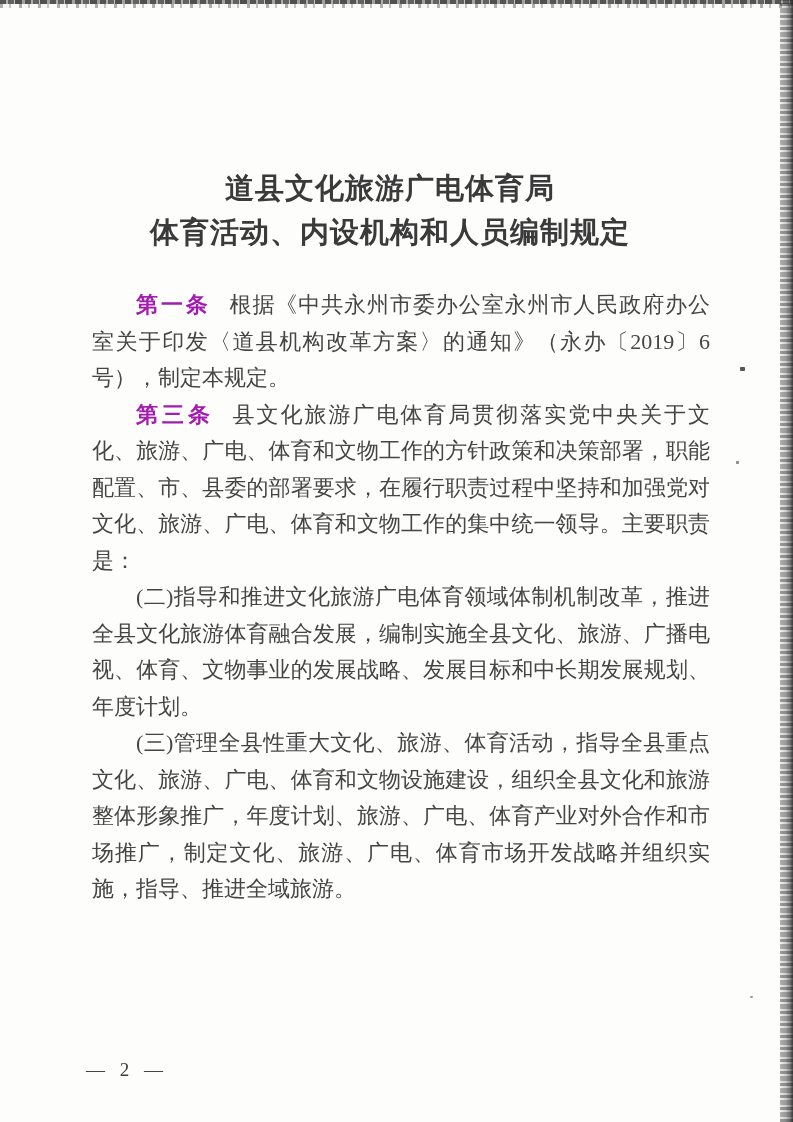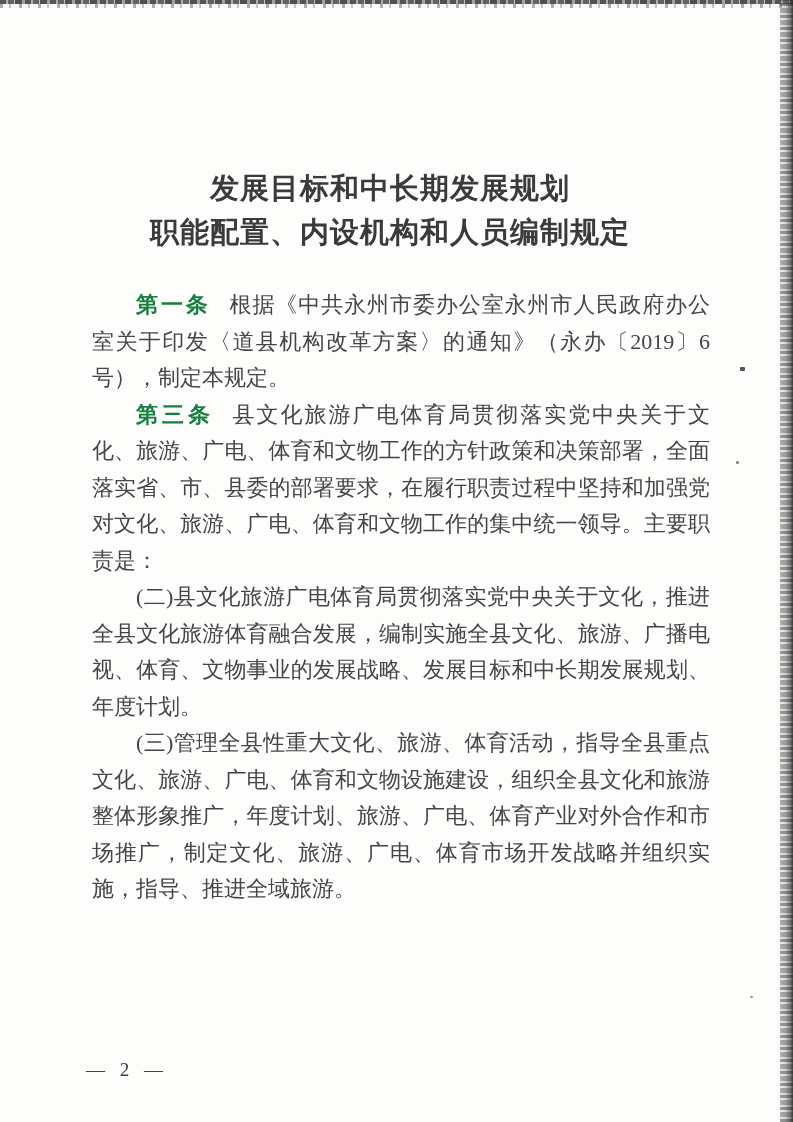--- a/index.html
+++ b/index.html
@@ -83,21 +83,21 @@
   }
   .para {
     margin: 0;
     text-indent: 2em;
   }
   .article-label {
     font-family: "Liberation Sans", sans-serif;
     font-weight: bold;
     letter-spacing: 2px;
     margin-right: 0.85em;
-    color: #15803d;
+    color: #a21caf;
   }
   .article-label:empty { margin-right: 0; }
 
   .page-number {
     position: absolute;
     left: 86px;
     top: 1059px;
     font-size: 19px;
     letter-spacing: 5px;
     color: #3c3c3c;
@@ -109,31 +109,31 @@
 <div class="page">
 
   <div class="scan-edge-top"></div>
   <div class="scan-edge-top2"></div>
   <div class="scan-edge-right"></div>
   <div class="speck speck-a"></div>
   <div class="speck speck-b"></div>
   <div class="speck speck-c"></div>
 
   <h1 class="doc-title">
-      <span class="title-line">发展目标和中长期发展规划</span>
-      <span class="title-line">职能配置、内设机构和人员编制规定</span>
+      <span class="title-line">道县文化旅游广电体育局</span>
+      <span class="title-line">体育活动、内设机构和人员编制规定</span>
     </h1>
 
   <div class="doc-body">
     <p class="para"><b class="article-label">第一条</b><span>根据《中共永州市委办公室永州市人民政府办公室关于印发〈道县机构改革方案〉的通知》（永办〔2019〕6号），制定本规定。</span></p>
 
 
-    <p class="para"><b class="article-label">第三条</b><span>县文化旅游广电体育局贯彻落实党中央关于文化、旅游、广电、体育和文物工作的方针政策和决策部署，全面落实省、市、县委的部署要求，在履行职责过程中坚持和加强党对文化、旅游、广电、体育和文物工作的集中统一领导。主要职责是：</span></p>
+    <p class="para"><b class="article-label">第三条</b><span>县文化旅游广电体育局贯彻落实党中央关于文化、旅游、广电、体育和文物工作的方针政策和决策部署，职能配置、市、县委的部署要求，在履行职责过程中坚持和加强党对文化、旅游、广电、体育和文物工作的集中统一领导。主要职责是：</span></p>
 
 
-    <p class="para"><span>(二)县文化旅游广电体育局贯彻落实党中央关于文化，推进全县文化旅游体育融合发展，编制实施全县文化、旅游、广播电视、体育、文物事业的发展战略、发展目标和中长期发展规划、年度计划。</span></p>
+    <p class="para"><span>(二)指导和推进文化旅游广电体育领域体制机制改革，推进全县文化旅游体育融合发展，编制实施全县文化、旅游、广播电视、体育、文物事业的发展战略、发展目标和中长期发展规划、年度计划。</span></p>
 
     <p class="para"><span>(三)管理全县性重大文化、旅游、体育活动，指导全县重点文化、旅游、广电、体育和文物设施建设，组织全县文化和旅游整体形象推广，年度计划、旅游、广电、体育产业对外合作和市场推广，制定文化、旅游、广电、体育市场开发战略并组织实施，指导、推进全域旅游。</span></p>
   </div>
 
   <div class="page-number">— 2 —</div>
 
 </div>
 
 </body></html>

